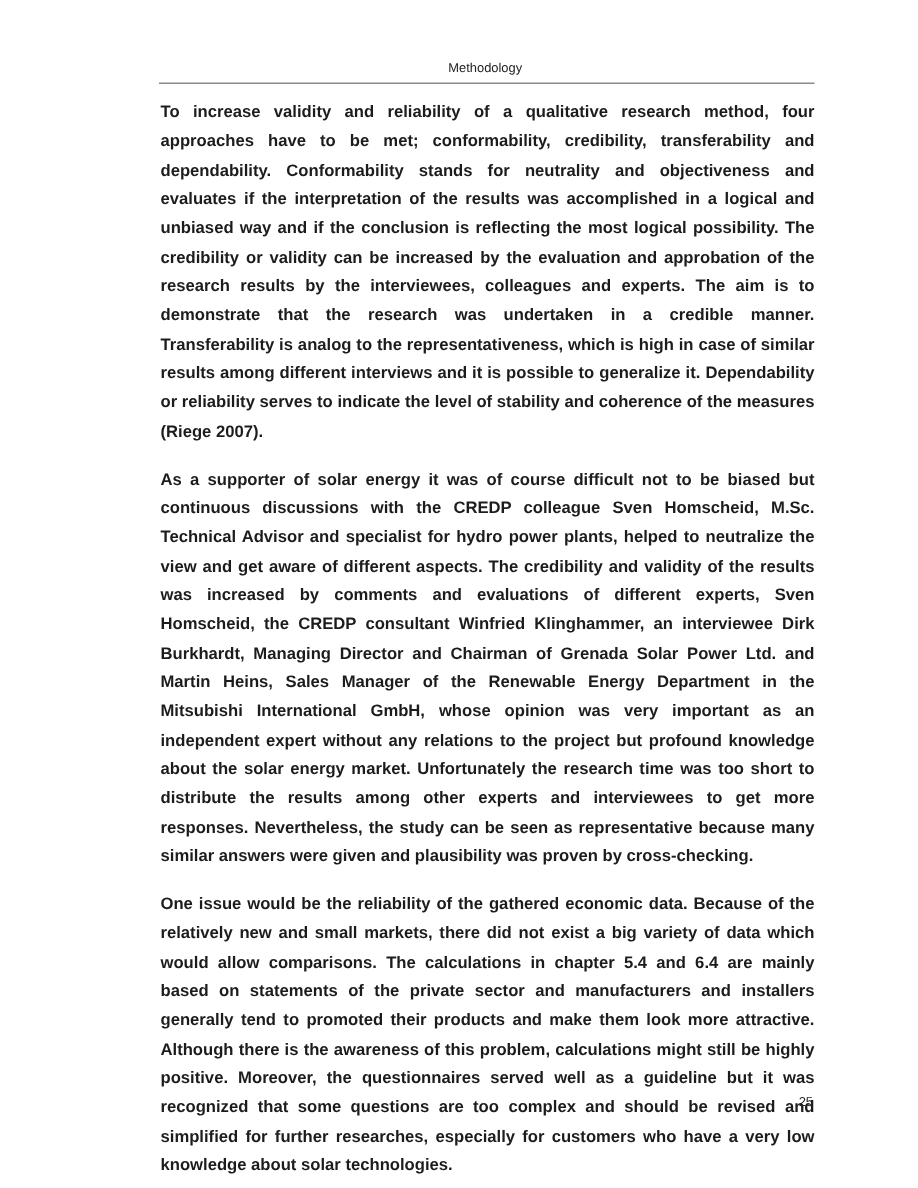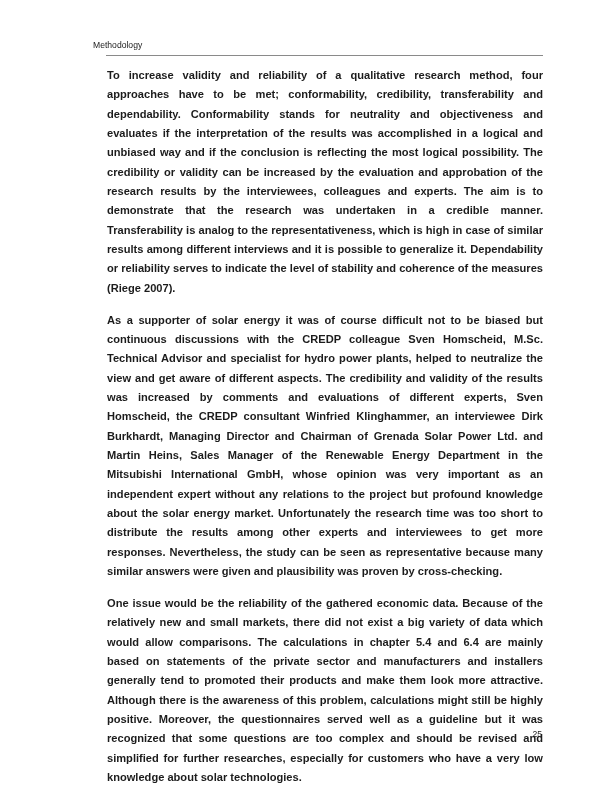--- a/index.html
+++ b/index.html
@@ -1,19 +1,19 @@
 <!DOCTYPE html>
 <html><head>
   <meta charset="utf-8">
   <style>
     html, body { margin: 0; padding: 0; background: #ffffff; }
     body { width: 612px; height: 792px; position: relative; overflow: hidden;
            font-family: "Liberation Sans", sans-serif; color: #1a1a1a; }
-    .header { position: absolute; left: 93px; top: 40px; width: 435px;
-              text-align: left; font-size: 8.6px; color: #222; }
+    .header { position: absolute; left: 106px; top: 40px; width: 435px;
+              text-align: center; font-size: 8.6px; color: #222; }
     .rule { position: absolute; left: 106px; top: 55px; width: 437px; height: 0;
             border-top: 0.8px solid #8a8a8a; }
     .body { position: absolute; left: 107px; top: 66px; width: 436px; font-weight: bold; }
     .para { margin: 0 0 12.5px 0; font-size: 11.1px; line-height: 19.35px;
             text-align: justify; color: #1c1c1c; }
     .page-number { position: absolute; left: 500px; top: 729px; width: 42px;
                    text-align: right; font-size: 8.6px; color: #222; }
   </style>
 </head>
 <body>

